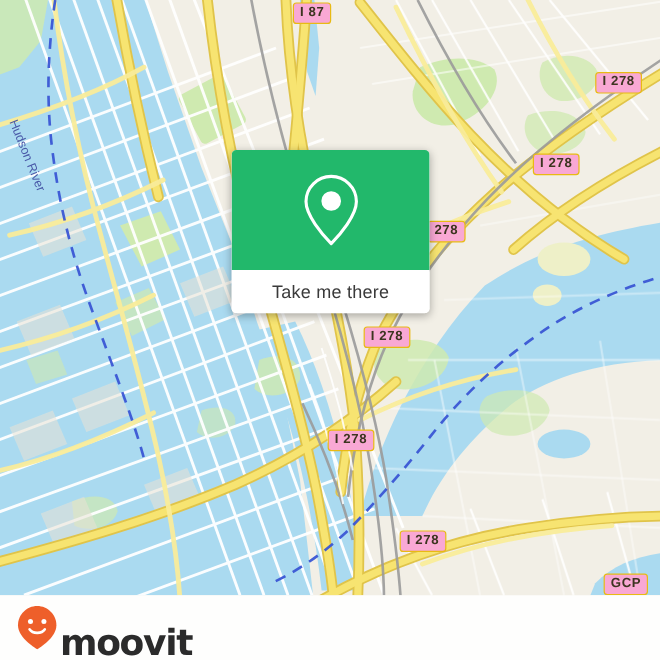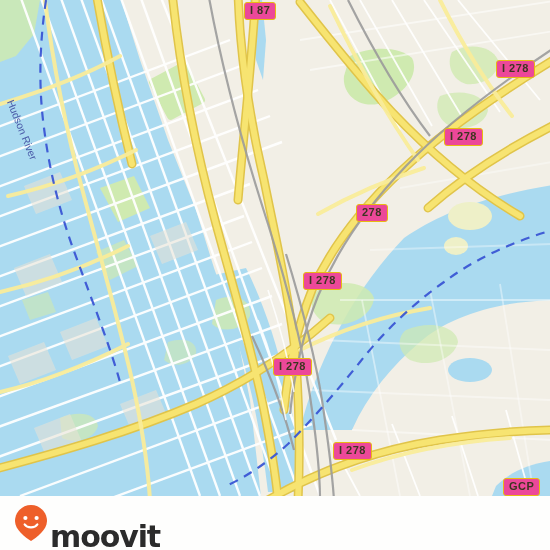--- a/index.html
+++ b/index.html
@@ -29,21 +29,21 @@
     height: 496px;
     overflow: hidden;
     background: #f2efe6;
   }
 
   .map-svg { position: absolute; left: 0; top: 0; }
 
   
   .shield {
     position: absolute;
-    background: #ec4899;
+    background: #f9a8d4;
     border: 1.5px solid #e8ba14;
     border-radius: 3px;
     color: #3d3520;
     font-family: "Liberation Sans", sans-serif;
     font-size: 11px;
     font-weight: bold;
     letter-spacing: 0.5px;
     padding: 1px 5px 2px 5px;
     line-height: 13px;
     white-space: nowrap;
@@ -343,30 +343,42 @@
     </svg>
 
     <div class="river-label" style="left: 16px; top: 98px; transform: rotate(68deg);">Hudson River</div>
 
     <div class="shield" style="left:244px; top:2px;">I 87</div>
 
     <div class="shield" style="left:496px; top:60px;">I 278</div>
 
     <div class="shield" style="left:444px; top:128px;">I 278</div>
 
-    <div class="shield" style="left:356px; top:204px;">278</div>
+    <div class="shield" style="left:356px; top:184px;">278</div>
 
     <div class="shield" style="left:303px; top:272px;">I 278</div>
 
     <div class="shield" style="left:273px; top:358px;">I 278</div>
 
     <div class="shield" style="left:333px; top:442px;">I 278</div>
 
     <div class="shield" style="left:455px; top:478px;margin-left:48px;">GCP</div>
 
+    <div id="place-card">
+      <div id="card-head">
+        <svg width="52" height="64" viewBox="0 0 52 64">
+          <path d="M26 4 C 14.4 4 5 13.4 5 25 C 5 36.5 18.5 52.5 26 60
+                   C 33.5 52.5 47 36.5 47 25 C 47 13.4 37.6 4 26 4 Z" fill="none" stroke="#ffffff" stroke-width="2.6" stroke-linejoin="round"></path>
+          <circle cx="26" cy="24.5" r="8.2" fill="#ffffff"></circle>
+        </svg>
+      </div>
+      <div id="card-foot">
+        <span id="card-foot-label">Take me there</span>
+      </div>
+    </div>
 
   </div>
 
   <div id="footer">
 
     <div id="footer-logo">
       <svg width="34" height="38" viewBox="0 0 34 38">
         <path d="M17 1 C 8.2 1 1 8.2 1 17 C 1 26 11.5 33.5 17 37
                  C 22.5 33.5 33 26 33 17 C 33 8.2 25.8 1 17 1 Z" fill="#ee5f2a"></path>
         <circle cx="11.4" cy="14" r="2.1" fill="#ffffff"></circle>

